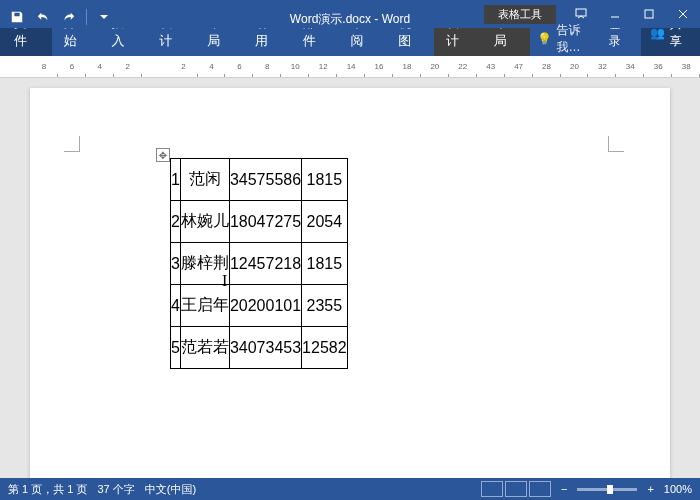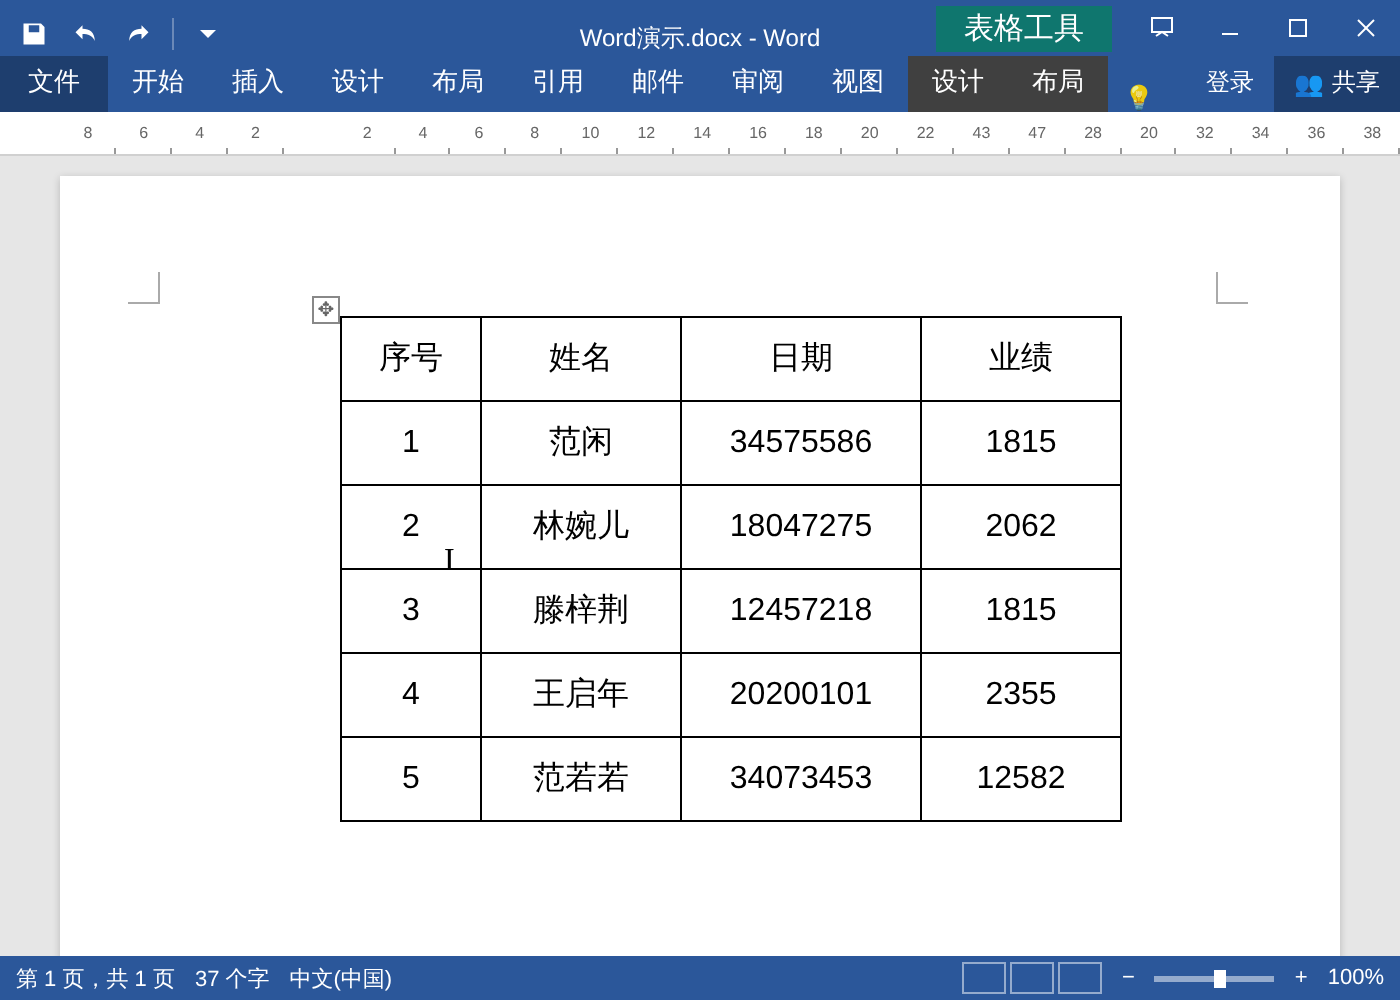--- a/index.html
+++ b/index.html
@@ -4,21 +4,21 @@
 <style>
 *{box-sizing:border-box;margin:0;padding:0;font-family:"Microsoft YaHei","Segoe UI",sans-serif}
 body{width:700px;height:500px;overflow:hidden;background:#f0f0f0;display:flex;flex-direction:column}
 .titlebar{background:#2b579a;color:#fff;height:28px;display:flex;align-items:flex-end;font-size:12px;position:relative}
 .qat{display:flex;align-items:center;gap:4px;padding:0 6px}
 .qat-btn{width:22px;height:22px;display:flex;align-items:center;justify-content:center;cursor:pointer}
 .qat-btn svg{fill:#fff}
 .qat-sep{width:1px;height:16px;background:rgba(255,255,255,.3);margin:0 2px}
 .doc-title{position:absolute;left:50%;transform:translateX(-50%);font-size:12px}
 .title-right{margin-left:auto;display:flex;align-items:center}
-.ctx-tab{background:#0f766e;color:#fff;padding:2px 14px;font-size:15px;margin-right:8px}
+.ctx-tab{background:#404040;color:#fff;padding:2px 14px;font-size:11px;margin-right:8px}
 .win-btns{display:flex}
 .win-btn{width:34px;height:28px;display:flex;align-items:center;justify-content:center;cursor:pointer}
 .win-btn svg{stroke:#fff;fill:none;stroke-width:1}
 .ribbon-tabs{background:#2b579a;color:#fff;height:28px;display:flex;align-items:flex-end;font-size:13px}
 .file-tab{background:#1e3e6e;padding:6px 14px;cursor:pointer}
 .rtab{padding:6px 12px;cursor:pointer}
 .rtab.ctx{background:#404040}
 .tell-me{margin-left:8px;font-size:12px;display:flex;align-items:center;gap:4px;opacity:.9}
 .signin{margin-left:auto;padding:6px 10px;font-size:12px;cursor:pointer}
 .share{background:#1e3e6e;padding:6px 10px;font-size:12px;display:flex;align-items:center;gap:4px;cursor:pointer}
@@ -108,20 +108,21 @@
   <div class="rtab">设计</div>
   <div class="rtab">布局</div>
   <div class="rtab">引用</div>
   <div class="rtab">邮件</div>
   <div class="rtab">审阅</div>
   <div class="rtab">视图</div>
   <div class="rtab ctx">设计</div>
   <div class="rtab ctx">布局</div>
   <div class="tell-me">
       <span>💡</span>
+      <span>告诉我…</span>
     </div>
   <div class="signin">登录</div>
   <div class="share">
       <span>👥</span>
       <span>共享</span>
     </div>
 </div>
 
 <div class="ruler-row">
   <span>8</span>
@@ -150,37 +151,31 @@
     <span>38</span>
 </div>
 
 <div class="doc-area">
   <div class="page">
     <div class="corner tl"></div>
     <div class="corner tr"></div>
     <div class="tbl-handle">✥</div>
     <table class="doc-table">
       <tbody>
-          <tr>
-        <td class="c0">序号</td>
-        <td class="c1">姓名</td>
-        <td class="c2">日期</td>
-        <td class="c3">业绩</td>
-      </tr>
       <tr>
             <td>1</td>
             <td>范闲</td>
             <td>34575586</td>
             <td>1815</td>
           </tr>
       <tr>
             <td>2</td>
             <td>林婉儿</td>
             <td>18047275</td>
-            <td>2062</td>
+            <td>2054</td>
           </tr>
       <tr>
             <td>3</td>
             <td>滕梓荆</td>
             <td>12457218</td>
             <td>1815</td>
           </tr>
       <tr>
             <td>4</td>
             <td>王启年</td>

